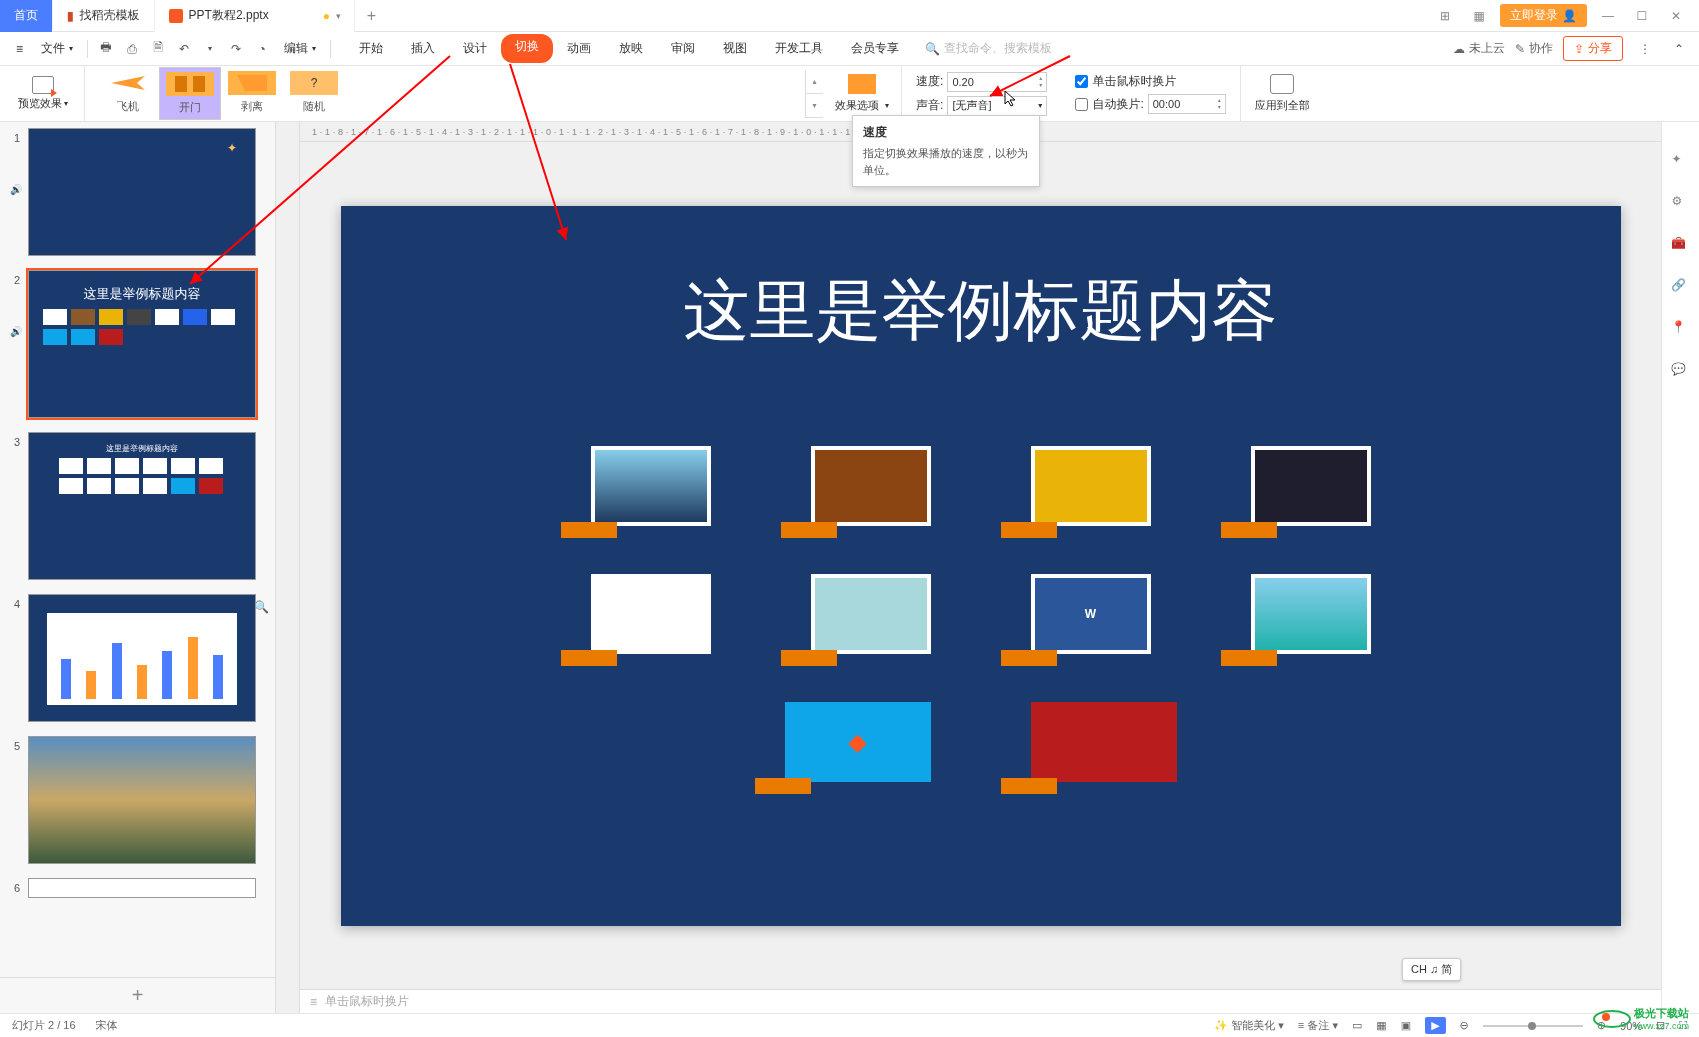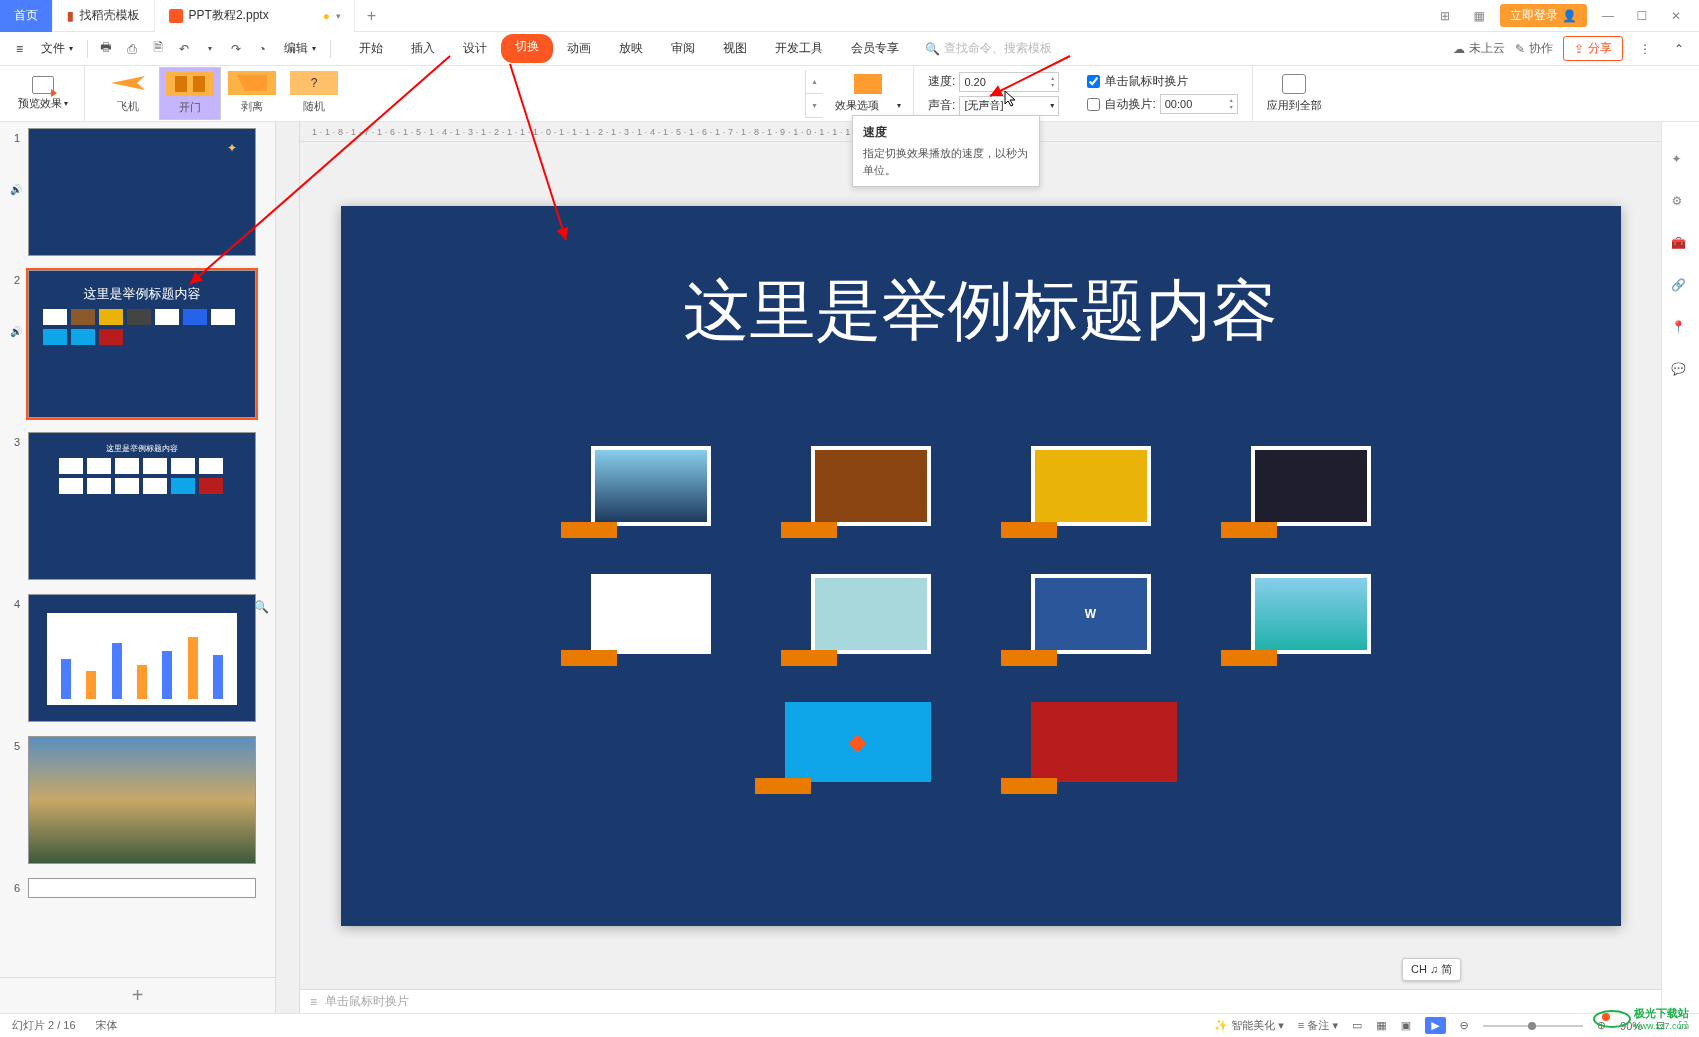--- a/index.html
+++ b/index.html
@@ -240,21 +240,21 @@
     </div>
   </div>
   <div style="width:460px;"></div>
   <div class="trans-gallery-end">
     <div>▴</div>
     <div>▾</div>
   </div>
 
   <div class="effect-opts">
     <div style="width:28px;height:20px;background:#ff9b2f;margin-bottom:4px;"></div>
-    <div style="display:flex;align-items:center;gap:18px;">
+    <div style="display:flex;align-items:center;gap:6px;">
       <span style="font-size:11px;">效果选项</span>
       <span style="font-size:8px;">▾</span>
     </div>
   </div>
 
   <div class="ribbon-col" style="border-right:none;">
     <div class="speed-row">
       <span>速度:</span>
       <div class="speed-input">
         <span>0.20</span>

